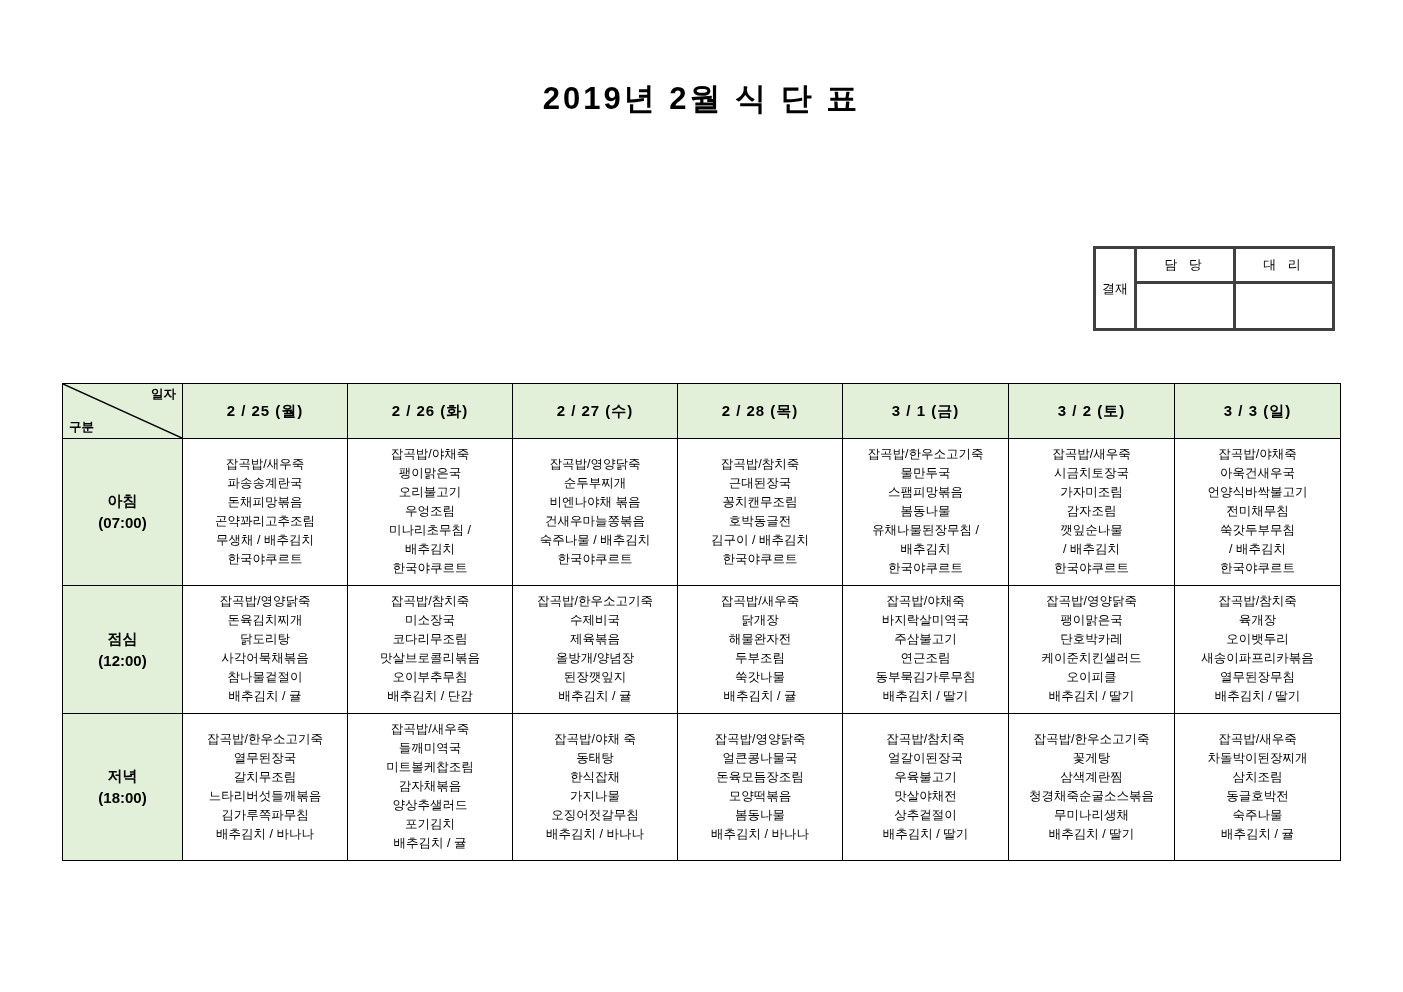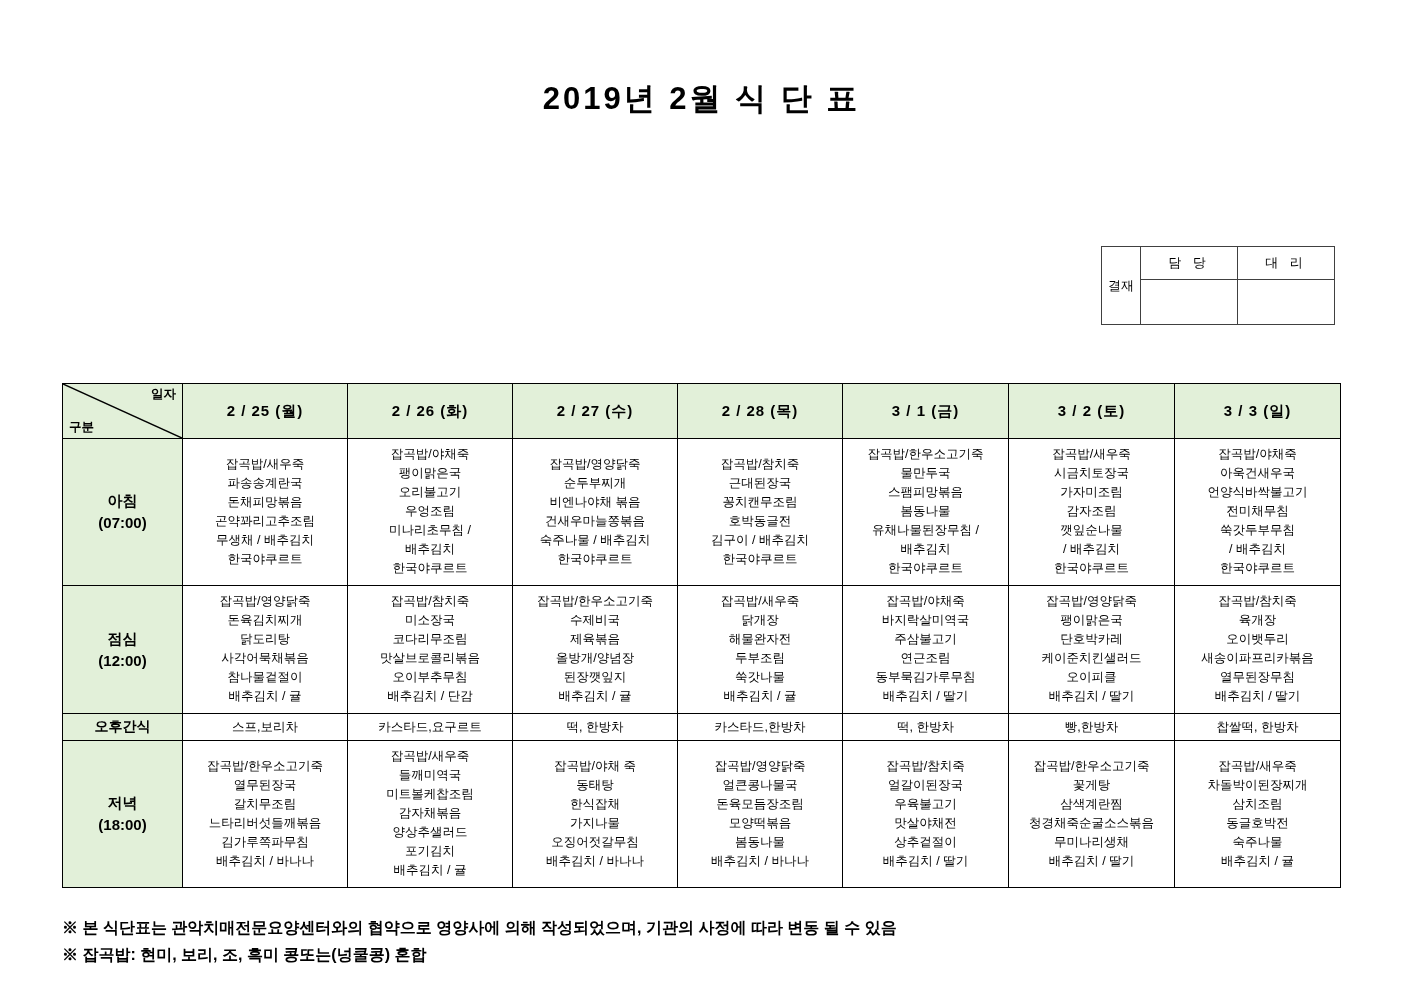--- a/index.html
+++ b/index.html
@@ -29,21 +29,21 @@
   }
   .approval-box {
     position: absolute;
     top: 168px;
     right: 68px;
     border: 1px solid #000;
     border-collapse: collapse;
     font-size: 13px;
   }
   .approval-box td {
-    border: 1px solid #404040;
+    border: 3px solid #404040;
     text-align: center;
     vertical-align: middle;
   }
   .approval-label {
     width: 30px;
     height: 72px;
     line-height: 18px;
     padding: 0 4px;
   }
   .approval-head {
@@ -317,30 +317,20 @@
         <td class="menu-cell">
             <div>잡곡밥/참치죽</div>
             <div>육개장</div>
             <div>오이뱃두리</div>
             <div>새송이파프리카볶음</div>
             <div>열무된장무침</div>
             <div>배추김치 / 딸기</div>
           </td>
       </tr>
 
-      <tr>
-        <td class="snack-label">오후간식</td>
-        <td class="snack-cell">스프,보리차</td>
-        <td class="snack-cell">카스타드,요구르트</td>
-        <td class="snack-cell">떡, 한방차</td>
-        <td class="snack-cell">카스타드,한방차</td>
-        <td class="snack-cell">떡, 한방차</td>
-        <td class="snack-cell">빵,한방차</td>
-        <td class="snack-cell">찹쌀떡, 한방차</td>
-      </tr>
 
       <tr>
         <td class="meal-label">
           <div>저녁</div>
           <div>(18:00)</div>
         </td>
         <td class="menu-cell">
             <div>잡곡밥/한우소고기죽</div>
             <div>열무된장국</div>
             <div>갈치무조림</div>
@@ -394,18 +384,14 @@
             <div>차돌박이된장찌개</div>
             <div>삼치조림</div>
             <div>동글호박전</div>
             <div>숙주나물</div>
             <div>배추김치 / 귤</div>
           </td>
       </tr>
     </tbody>
   </table>
 
-  <div class="footnotes">
-    <div>※ 본 식단표는 관악치매전문요양센터와의 협약으로 영양사에 의해 작성되었으며, 기관의 사정에 따라 변동 될 수 있음</div>
-    <div>※ 잡곡밥: 현미, 보리, 조, 흑미 콩또는(넝쿨콩) 혼합</div>
-  </div>
 
 </div>
 
 </body></html>

